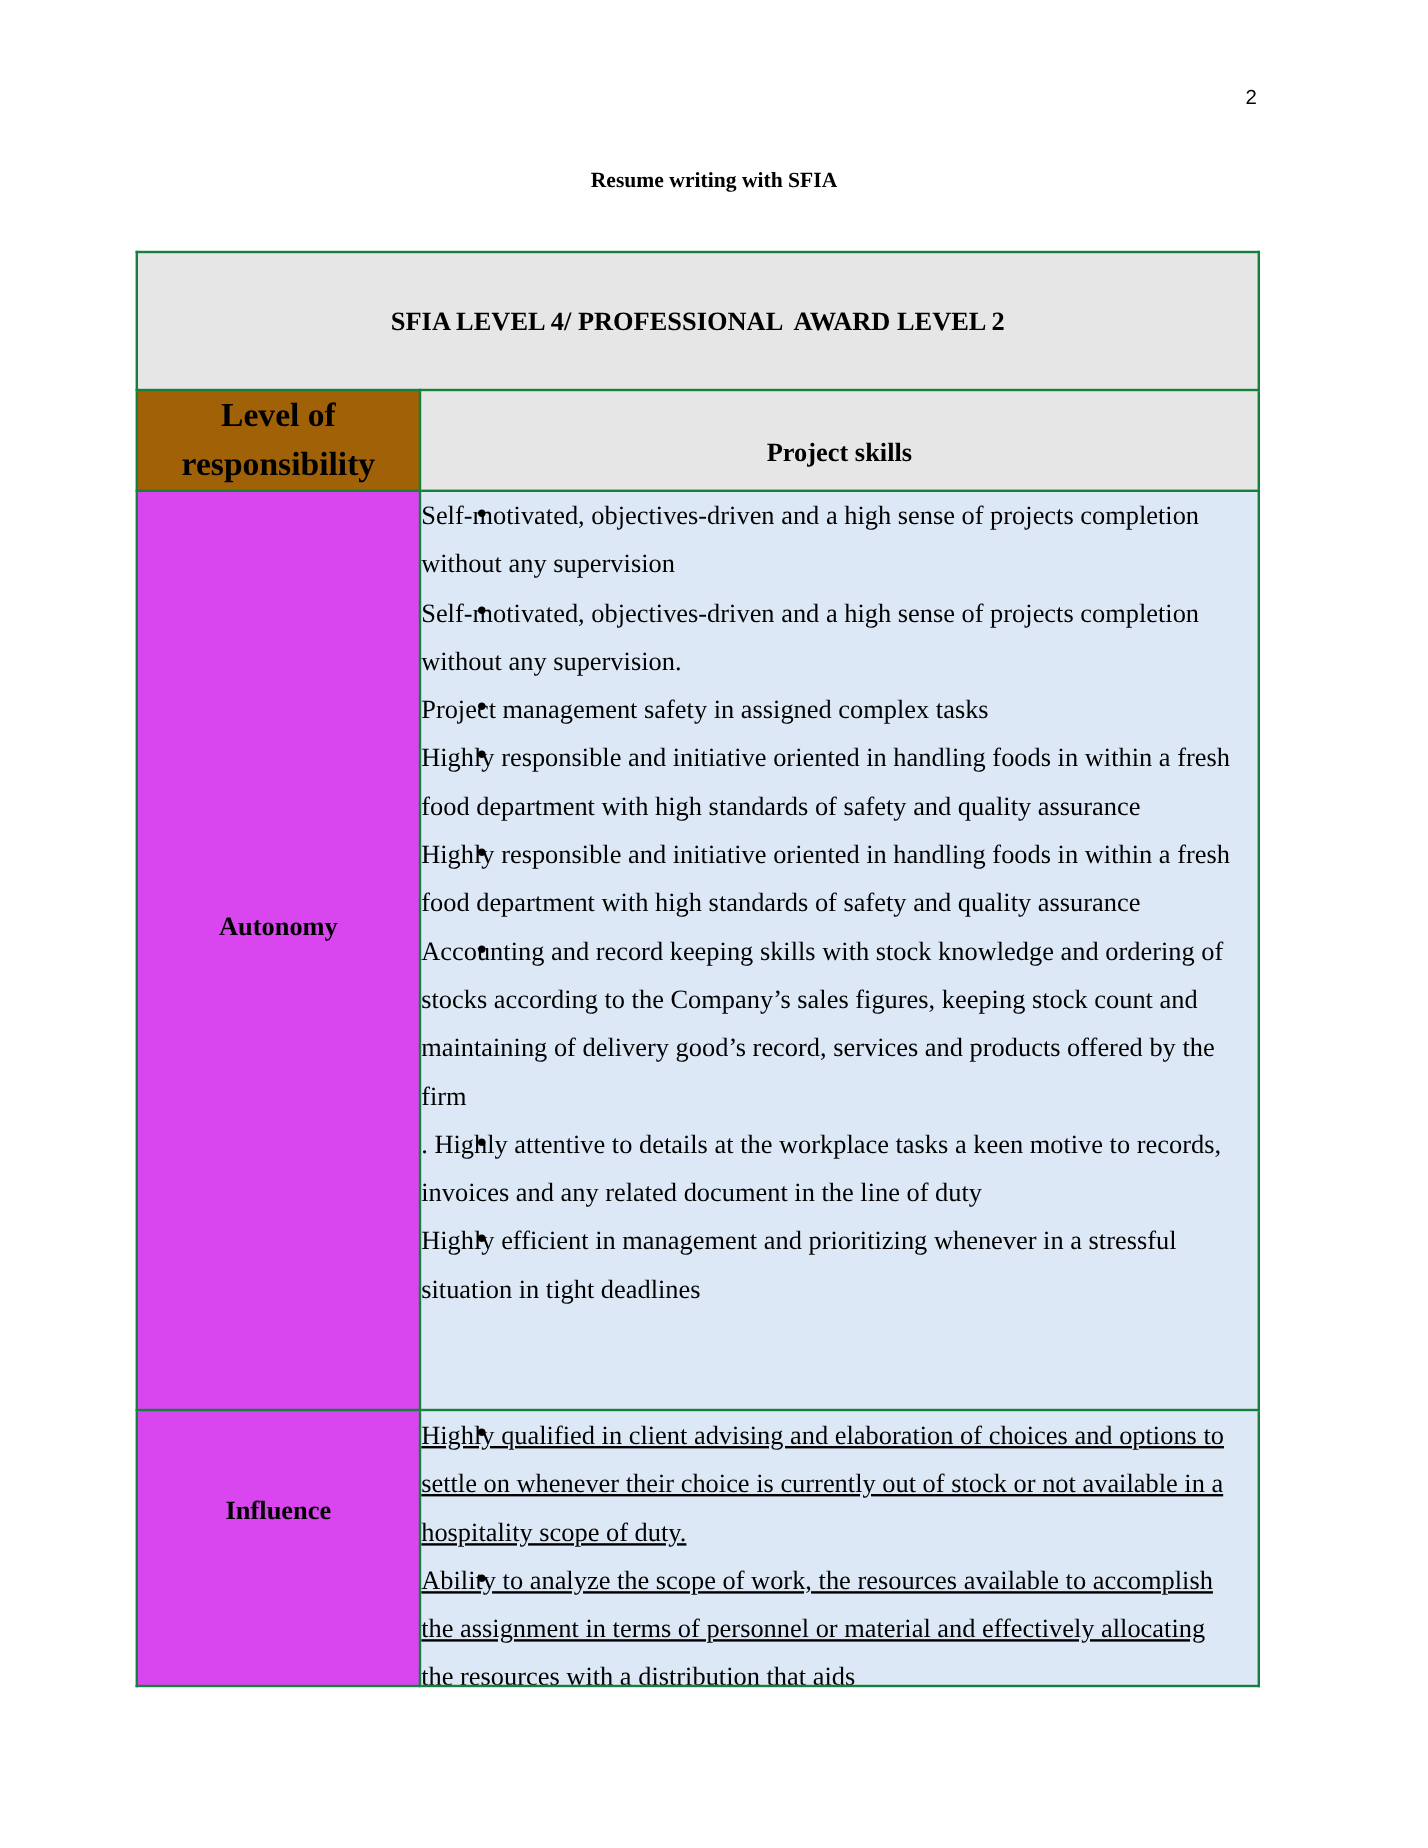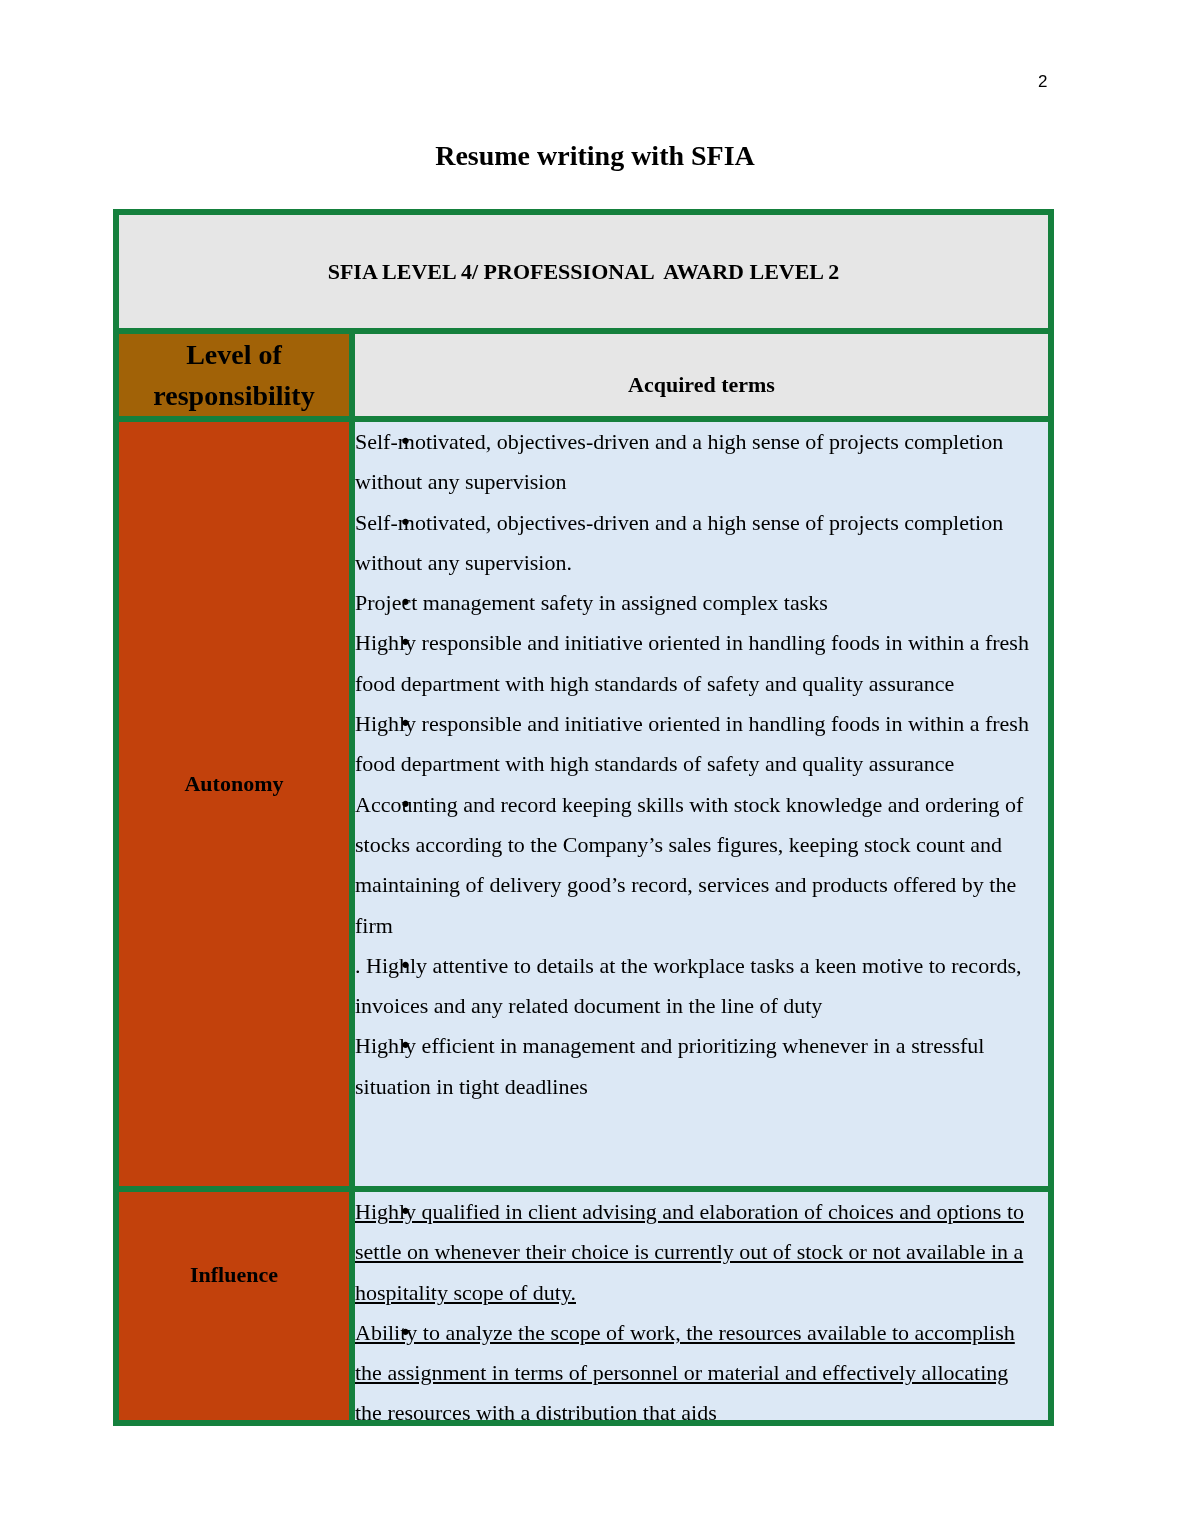--- a/index.html
+++ b/index.html
@@ -7,46 +7,46 @@
     width: 1190px; height: 1540px; position: relative; overflow: hidden;
     font-family: "Liberation Serif", "DejaVu Serif", serif; color: #000;
   }
   .page-number {
     position: absolute; top: 72px; left: 1038px;
     font-family: "Liberation Sans", "DejaVu Sans", sans-serif;
     font-size: 17px;
   }
   .doc-title {
     position: absolute; top: 140px; left: 0; width: 1190px;
-    text-align: center; font-weight: bold; font-size: 28px;
+    text-align: center; font-weight: bold; font-size: 18px;
   }
   table.sfia {
     position: absolute; top: 209px; left: 113px;
     width: 937px; border-collapse: collapse; table-layout: fixed;
   }
   table.sfia td {
-    border: 6px solid #15803d; padding: 0; vertical-align: middle;
+    border: 2px solid #15803d; padding: 0; vertical-align: middle;
   }
   .col-left { width: 236px; }
   .col-right { width: 699px; }
   .banner {
     background: #e6e6e6; height: 113px; text-align: center;
     font-weight: bold; font-size: 22px; white-space: pre;
   }
   .hdr-left {
     background: #a16207; height: 78px; text-align: center;
     font-weight: bold; font-size: 28px; line-height: 41px;
     vertical-align: top !important;
   }
   .hdr-right {
     background: #e6e6e6; text-align: center; font-weight: bold; font-size: 22px;
     padding-top: 20px !important;
   }
   .level-cell {
-    background: #c2410c; text-align: center; font-weight: bold; font-size: 22px;
+    background: #d946ef; text-align: center; font-weight: bold; font-size: 22px;
   }
   .skills-cell {
     background: #dce8f5; vertical-align: top !important;
   }
   ul.skills {
     list-style: none; margin: 0; padding: 0 12px 0 0;
   }
   ul.skills li {
     position: relative; 
     font-size: 22px; line-height: 40.3px;
@@ -73,21 +73,21 @@
     <col class="col-right">
   </colgroup>
   <tbody>
       <tr>
     <td colspan="2" class="banner">SFIA LEVEL 4/ PROFESSIONAL  AWARD LEVEL 2</td>
   </tr>
   <tr>
     <td class="hdr-left">
       <span>Level of responsibility</span>
     </td>
-    <td class="hdr-right">Acquired terms</td>
+    <td class="hdr-right">Project skills</td>
   </tr>
   <tr class="autonomy-row">
     <td class="level-cell">Autonomy</td>
     <td class="skills-cell">
       <ul class="skills">
         <li>Self-motivated, objectives-driven and a high sense of projects completion without any supervision</li>
         <li>Self-motivated, objectives-driven and a high sense of projects completion without any supervision.</li>
         <li>Project management safety in assigned complex tasks</li>
         <li>Highly responsible and initiative oriented in handling foods in within a fresh food department with high standards of safety and quality assurance</li>
         <li>Highly responsible and initiative oriented in handling foods in within a fresh food department with high standards of safety and quality assurance</li>

